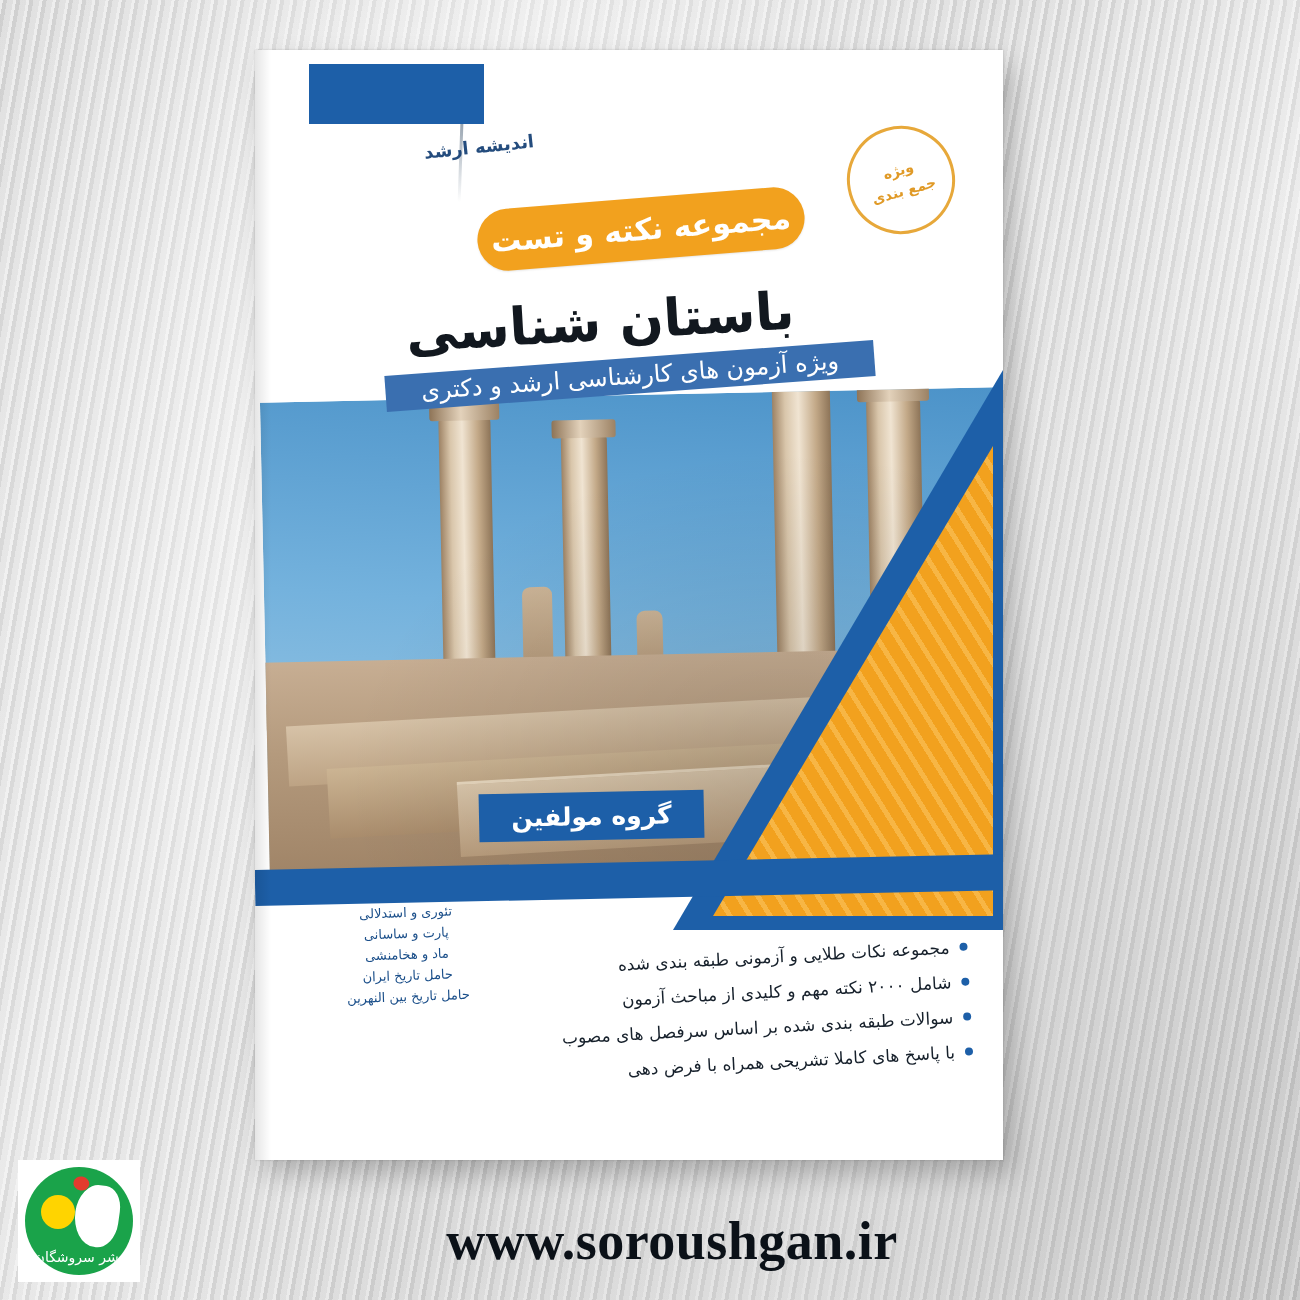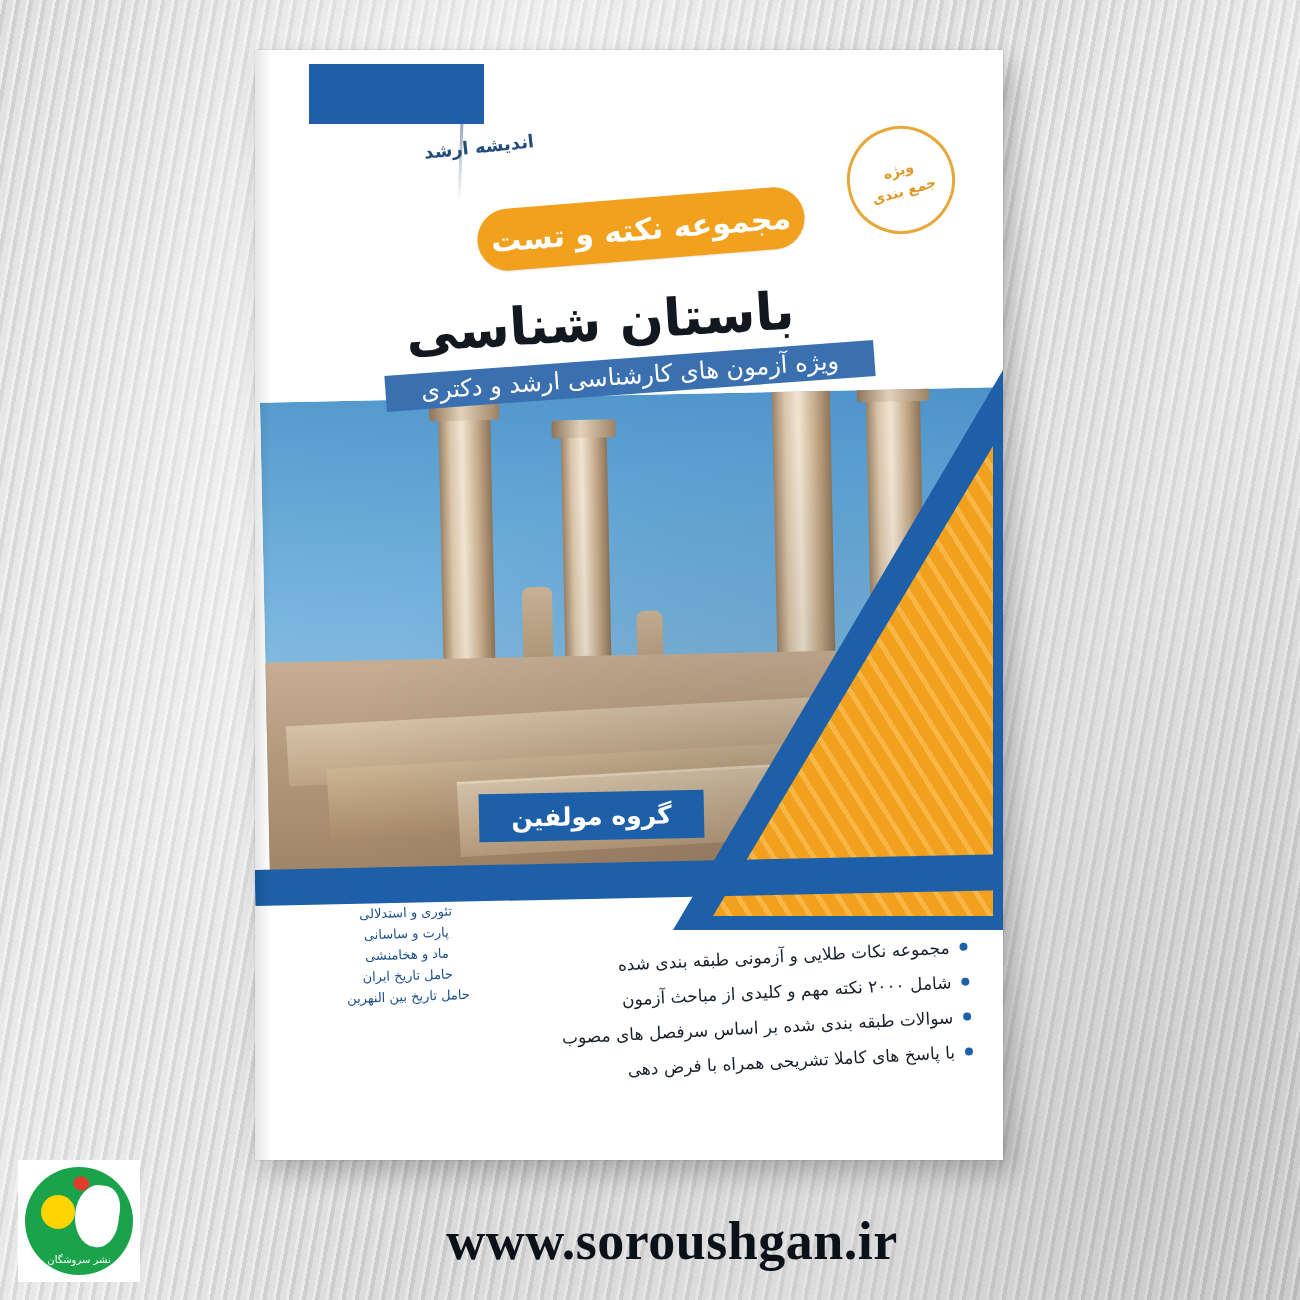--- a/index.html
+++ b/index.html
@@ -435,21 +435,21 @@
     background: #e23b2e;
     border-radius: 50%;
   }
   .logo-label {
     position: absolute;
     bottom: 10px;
     left: 0;
     width: 100%;
     text-align: center;
     color: #ffffff;
-    font-size: 10px;
+    font-size: 14px;
     direction: rtl;
   }
   .site-url {
     position: absolute;
     left: 0;
     right: 0;
     bottom: 28px;
     text-align: center;
     font-family: "Liberation Serif", serif;
     font-weight: bold;

